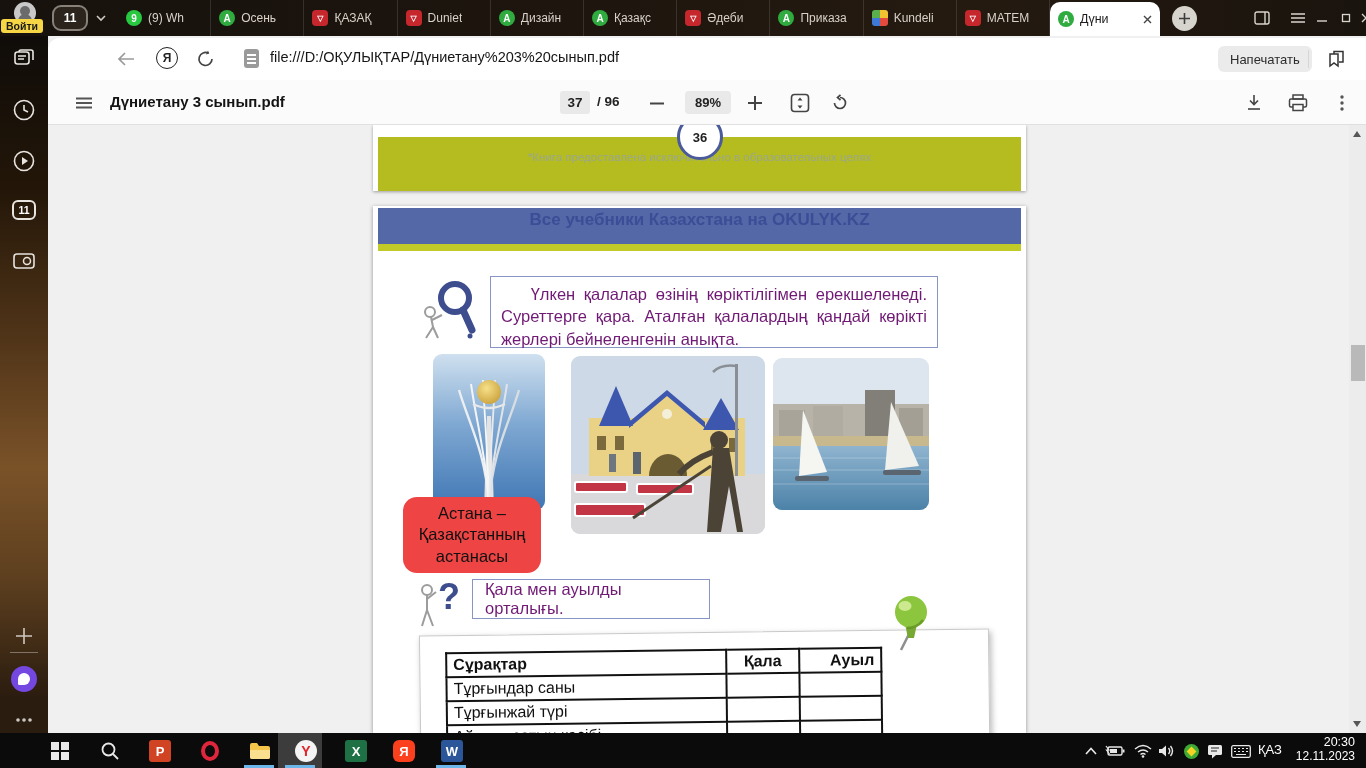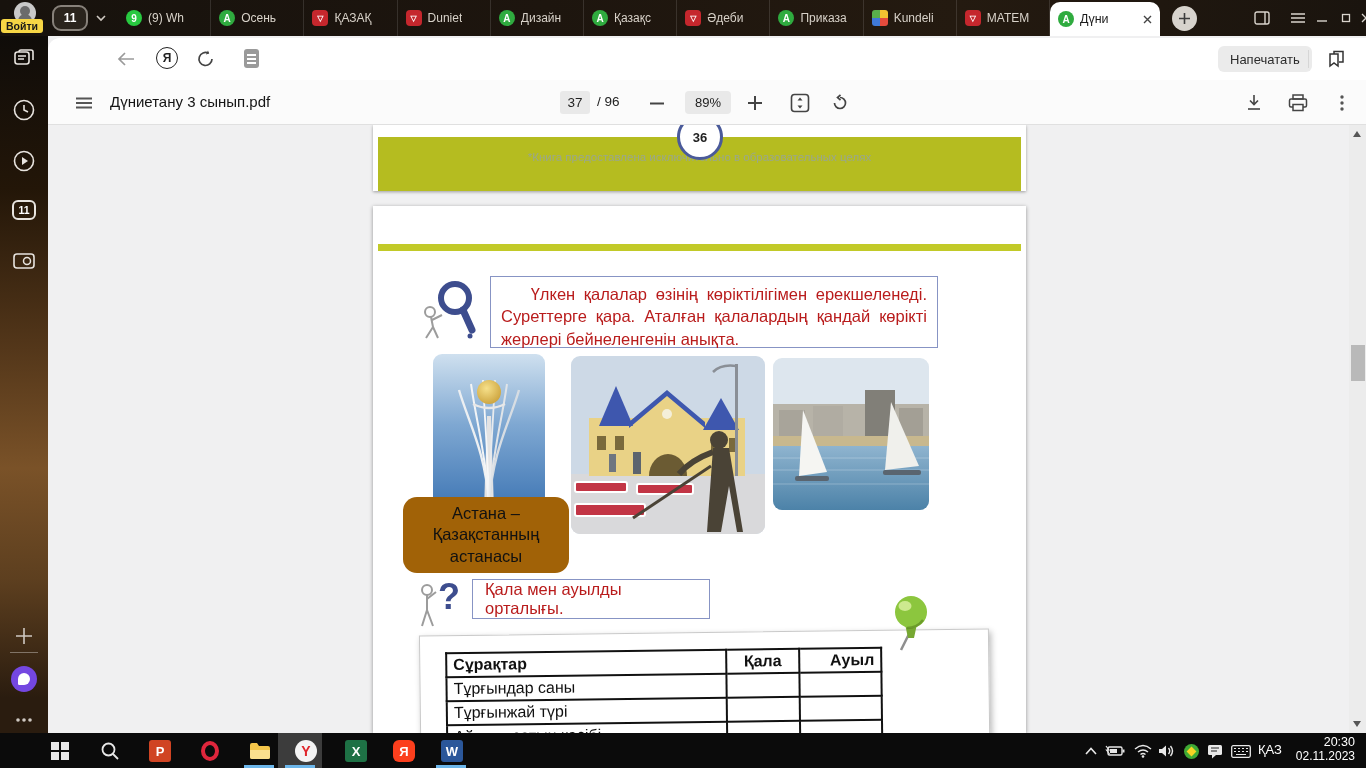--- a/index.html
+++ b/index.html
@@ -51,21 +51,21 @@
   .aicon { position:absolute; top:9px; width:24px; height:24px; display:flex; align-items:center; justify-content:center; }
   .yacircle { position:absolute; left:108px; top:9px; width:22px; height:22px; border:1.6px solid #222; border-radius:50%;
     font-size:12px; font-weight:bold; color:#222; display:flex; align-items:center; justify-content:center; }
   .docicon { position:absolute; left:196px; top:11px; width:15px; height:19px; background:#9a9a9a; border-radius:3px; }
   .docicon:after{ content:""; position:absolute; left:3px; top:5px; width:9px; height:2px; background:#fff; box-shadow:0 4px 0 #fff, 0 8px 0 #fff; }
   .url { position:absolute; left:222px; top:11px; font-size:14.5px; color:#161616; }
   .printbtn { position:absolute; left:1170px; top:8px; height:26px; padding:0 12px; background:#ebebeb; border-radius:6px;
     font-size:13px; color:#2c2c2c; display:flex; align-items:center; }
 
   
-  #pdftoolbar { position:absolute; left:48px; top:80px; width:1318px; height:45px; background:#fbfbfb; border-bottom:1px solid #e0e0e0; }
+  #pdftoolbar { position:absolute; left:48px; top:80px; width:1318px; height:45px; background:#fbfbfb; border-bottom:1px solid #e0e0e0;font-weight:bold; }
   .ptitle { position:absolute; left:62px; top:13px; font-size:15px; color:#141414; }
   .pagebox { position:absolute; left:512px; top:11px; width:30px; height:23px; background:#e9e9e9; border-radius:3px;
     font-size:13.5px; color:#222; display:flex; align-items:center; justify-content:center; }
   .pagetotal { position:absolute; left:549px; top:14px; font-size:13.5px; color:#222; }
   .zoomchip { position:absolute; left:637px; top:11px; width:46px; height:23px; background:#e9e9e9; border-radius:4px;
     font-size:13px; color:#222; display:flex; align-items:center; justify-content:center; }
   .tbtn { position:absolute; top:9px; width:28px; height:28px; display:flex; align-items:center; justify-content:center; }
 
   
   #content { position:absolute; left:48px; top:125px; width:1301px; height:608px; background:#f0f0f1; overflow:hidden; }
@@ -81,28 +81,28 @@
     background:#fff; border:3px solid #4a5a9a; color:#222; font-weight:bold; font-size:13px;
     display:flex; align-items:center; justify-content:center; }
   .copyline { position:absolute; left:5px; width:643px; text-align:center; color:#9aa78c; font-size:11.5px; }
 
   
   #page2 { position:absolute; left:325px; top:81px; width:653px; height:527px; background:#fff;
     box-shadow:0 1px 4px rgba(0,0,0,.4); overflow:hidden; }
   .bluebanner { position:absolute; left:5px; top:2px; width:643px; height:36px; background:#5468a7; }
   .bluebanner span { display:block; text-align:center; margin-top:2px; font-size:17px; color:#3b4d96; font-weight:bold; }
   .greenstrip { position:absolute; left:5px; top:38px; width:643px; height:7px; background:#c2ca28; }
-  .taskbox { position:absolute; border:1px solid #8794c4; background:#fff; color:#b91c1c; }
+  .taskbox { position:absolute; border:1px solid #8794c4; background:#fff; color:#701a75; }
   #task1 { left:117px; top:70px; width:448px; height:72px; padding:6px 10px; font-size:16.5px; line-height:1.36;
     text-align:justify; text-indent:1.8em; }
   #task2 { left:99px; top:373px; width:238px; height:40px; font-size:16.5px; display:flex; align-items:center; padding:0 12px; }
   .photo { position:absolute; border-radius:9px; overflow:hidden; }
   .caption { position:absolute; border-radius:14px; color:#111; font-size:16.5px; line-height:1.3;
     display:flex; align-items:center; justify-content:center; text-align:center; padding:4px 8px; }
-  #cap1 { left:30px; top:291px; width:166px; height:76px; background:#a16207; }
+  #cap1 { left:30px; top:291px; width:138px; height:76px; background:#ef4444; }
   #cap2 { left:179px; top:315px; width:216px; height:52px; background:#e9c67d; font-size:17.5px; }
   #cap3 { left:433px; top:305px; width:126px; height:56px; background:#edb18e; font-size:17.5px; }
   .qmark { position:absolute; left:65px; top:370px; font-size:36px; font-weight:bold; color:#3d4d8e; }
   #paper { position:absolute; left:47px; top:426px; width:570px; height:180px; background:#fff;
     border:1px solid #c9c9c9; box-shadow:2px 3px 6px rgba(0,0,0,.28); transform:rotate(-0.7deg); }
   #qtable { position:absolute; left:25px; top:16px; border-collapse:collapse; font-size:16px; color:#111; }
   #qtable td { border:2px solid #111; height:24px; padding:0 6px; background:#fff; }
   #qtable tr.hdr td { font-weight:bold; }
   .cQ { width:280px; } .cK { width:73px; text-align:center; } .cA { width:82px; text-align:right; }
 
@@ -264,20 +264,21 @@
         </svg>
     </div>
     <div class="yacircle">Я</div>
     <div class="aicon" style="left:146px">
       <svg width="18" height="18" viewBox="0 0 18 18">
           <path d="M15 9 A6.5 6.5 0 1 1 11.5 3.2" fill="none" stroke="#444" stroke-width="1.7"></path>
           <path d="M11 0.5 L12.2 3.6 L8.9 4.4 Z" fill="#444"></path>
         </svg>
     </div>
     <div class="docicon"></div>
+    <div class="url">file:///D:/ОҚУЛЫҚТАР/Дүниетану%203%20сынып.pdf</div>
     <div class="printbtn">Напечатать</div>
     <div class="abs" style="left:1260px; top:12px; width:1px; height:18px; background:#d6d6d6"></div>
     <div class="aicon" style="left:1276px">
       <svg width="20" height="18" viewBox="0 0 20 18">
           <path d="M4 4 H12 V16 L8 13 L4 16 Z" fill="none" stroke="#333" stroke-width="1.5"></path>
           <path d="M8 4 V1.5 H17 V12 H13" fill="none" stroke="#333" stroke-width="1.5"></path>
         </svg>
     </div>
 
   </div>
@@ -339,20 +340,23 @@
 
   <div id="content">
 
     <div id="page1">
       <div class="greenband"></div>
       <div class="copyline" style="top:26px">*Книга предоставлена исключительно в образовательных целях</div>
       <div class="badge36">36</div>
     </div>
 
     <div id="page2">
+      <div class="bluebanner">
+        <span>Все учебники Казахстана на OKULYK.KZ</span>
+      </div>
       <div class="greenstrip"></div>
 
       <svg class="abs" style="left:45px; top:70px" width="60" height="64" viewBox="0 0 60 64">
         <circle cx="12" cy="36" r="5" fill="none" stroke="#9c9c9c" stroke-width="2"></circle>
         <path d="M13 41 L15 51 M15 51 L8 62 M15 51 L20 62 M14 44 L24 39" fill="none" stroke="#9c9c9c" stroke-width="2"></path>
         <circle cx="37" cy="22" r="14" fill="#fff" stroke="#3d4d8e" stroke-width="6"></circle>
         <path d="M45 34 L54 54" stroke="#3d4d8e" stroke-width="7" stroke-linecap="round"></path>
         <circle cx="52" cy="60" r="2.5" fill="#3d4d8e"></circle>
       </svg>
       <div class="taskbox" id="task1">Үлкен қалалар өзінің көріктілігімен ерекшеленеді. Суреттерге қара. Аталған қалалардың қандай көрікті жерлері бейнеленгенін анықта.</div>
@@ -569,17 +573,17 @@
     </div>
     <div class="trayicon" style="left:1230px">
       <svg width="20" height="13" viewBox="0 0 20 13">
           <rect x="0.7" y="0.7" width="18.6" height="11.6" rx="1.5" fill="none" stroke="#e8e8e8" stroke-width="1.3"></rect>
           <path d="M3 3.5 H5 M7 3.5 H9 M11 3.5 H13 M15 3.5 H17 M3 6.5 H5 M7 6.5 H9 M11 6.5 H13 M15 6.5 H17 M5 9.5 H15" stroke="#e8e8e8" stroke-width="1.2"></path>
         </svg>
     </div>
     <div class="lang">ҚАЗ</div>
     <div class="clockblk">
       <div class="t">20:30</div>
-      <div class="d">02.11.2023</div>
+      <div class="d">12.11.2023</div>
     </div>
   </div>
 
 </div>
 
 </body></html>

